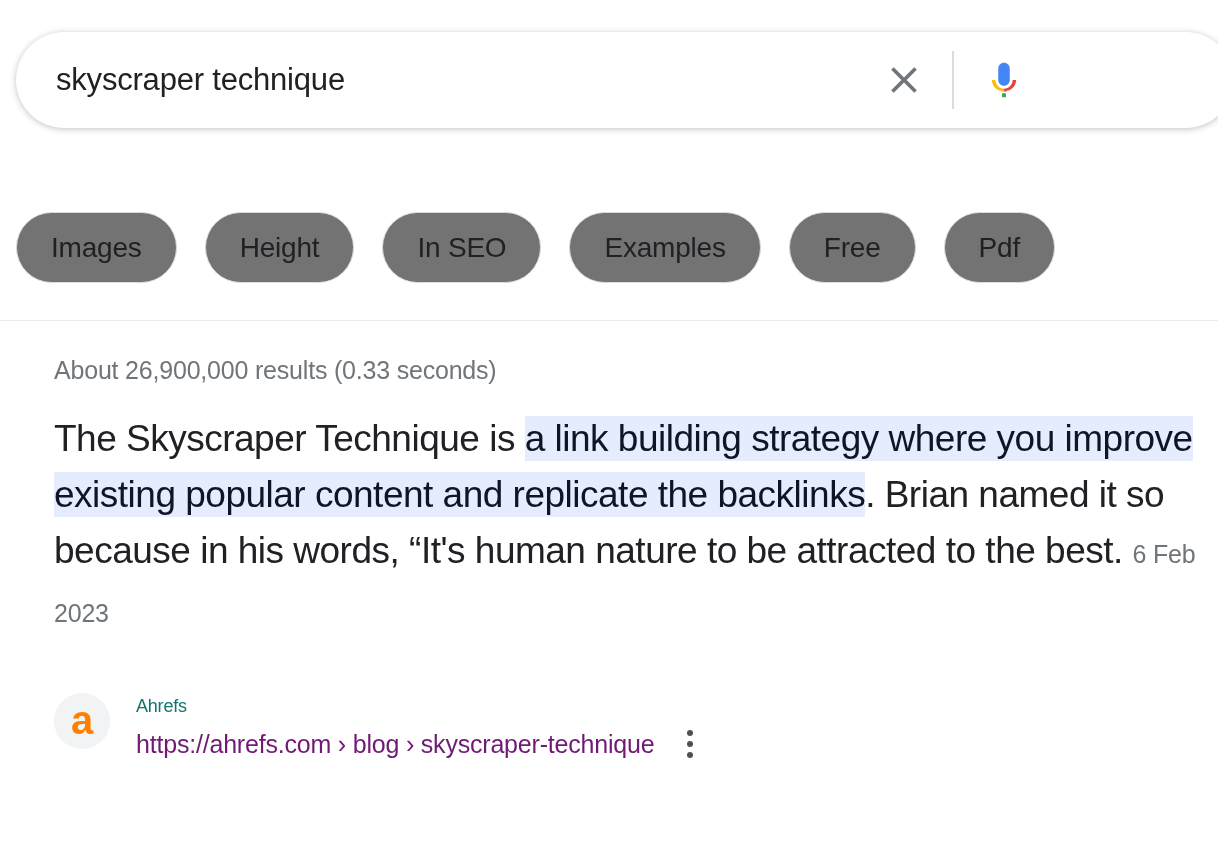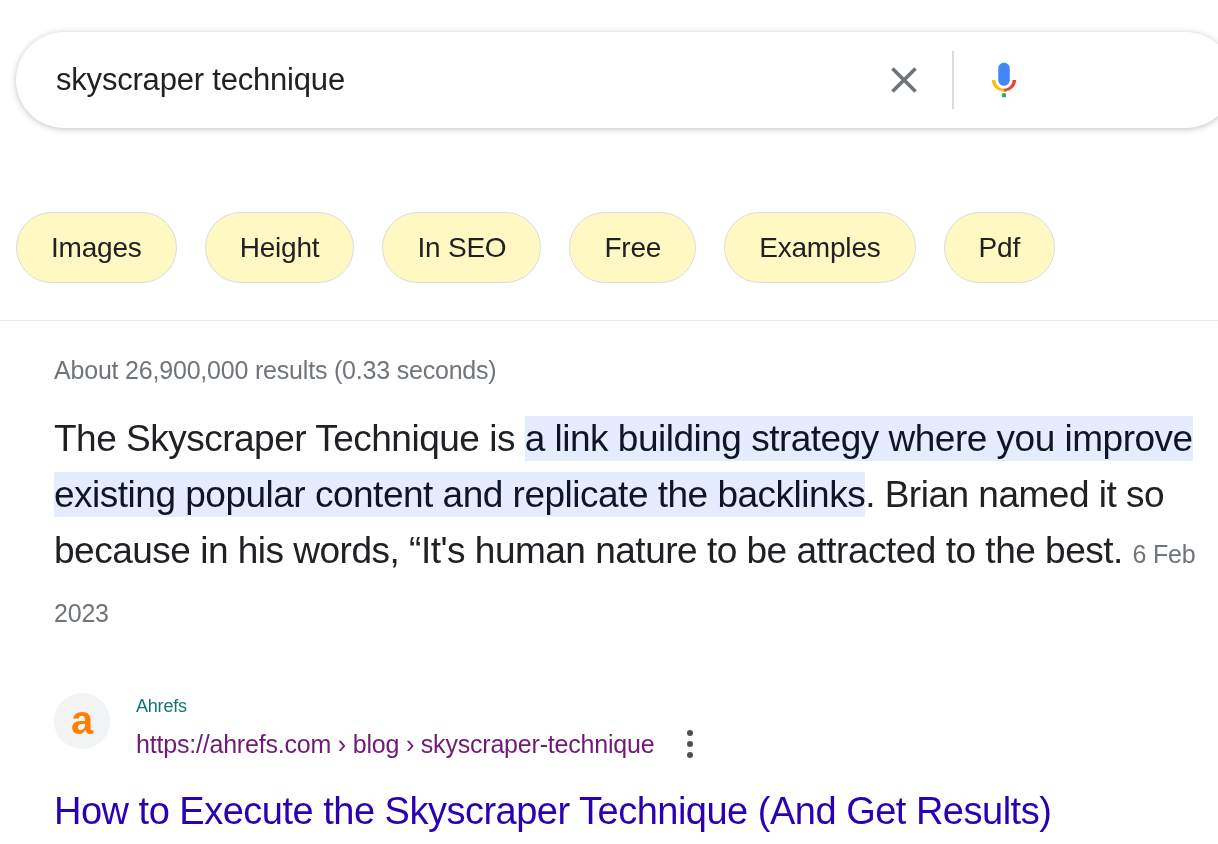--- a/index.html
+++ b/index.html
@@ -80,21 +80,21 @@
   .chip {
     height: 71px;
     border: 1px solid #dadce0;
     border-radius: 36px;
     display: flex;
     align-items: center;
     justify-content: center;
     padding: 0 34px;
     font-size: 28px;
     color: #202124;
-    background: #fef9c3;
+    background: #737373;
     cursor: pointer;
     letter-spacing: -0.2px;
     flex: 0 0 auto;
   }
 
   .hr {
     position: absolute;
     left: 0; top: 320px;
     width: 1218px; height: 1px;
     background: #ebebeb;
@@ -221,22 +221,22 @@
           </svg>
         </button>
       </div>
     </div>
   </div>
 
   <div class="chips">
     <div class="chip">Images</div>
     <div class="chip">Height</div>
     <div class="chip">In SEO</div>
+    <div class="chip">Examples</div>
     <div class="chip">Free</div>
-    <div class="chip">Examples</div>
     <div class="chip">Pdf</div>
 
   </div>
 
   <div class="hr"></div>
 
   <div class="results">
 
     <div class="result-stats">About 26,900,000 results (0.33 seconds)</div>
 
@@ -252,16 +252,15 @@
           <div class="source-url">https://ahrefs.com › blog › skyscraper-technique</div>
           <div class="kebab">
             <span></span>
             <span></span>
             <span></span>
           </div>
         </div>
       </div>
     </div>
 
-    <a class="result-title" href="#">How to Execute the Skyscraper Technique (And Get Results)</a>
 
   </div>
 </div>
 
 </body></html>

